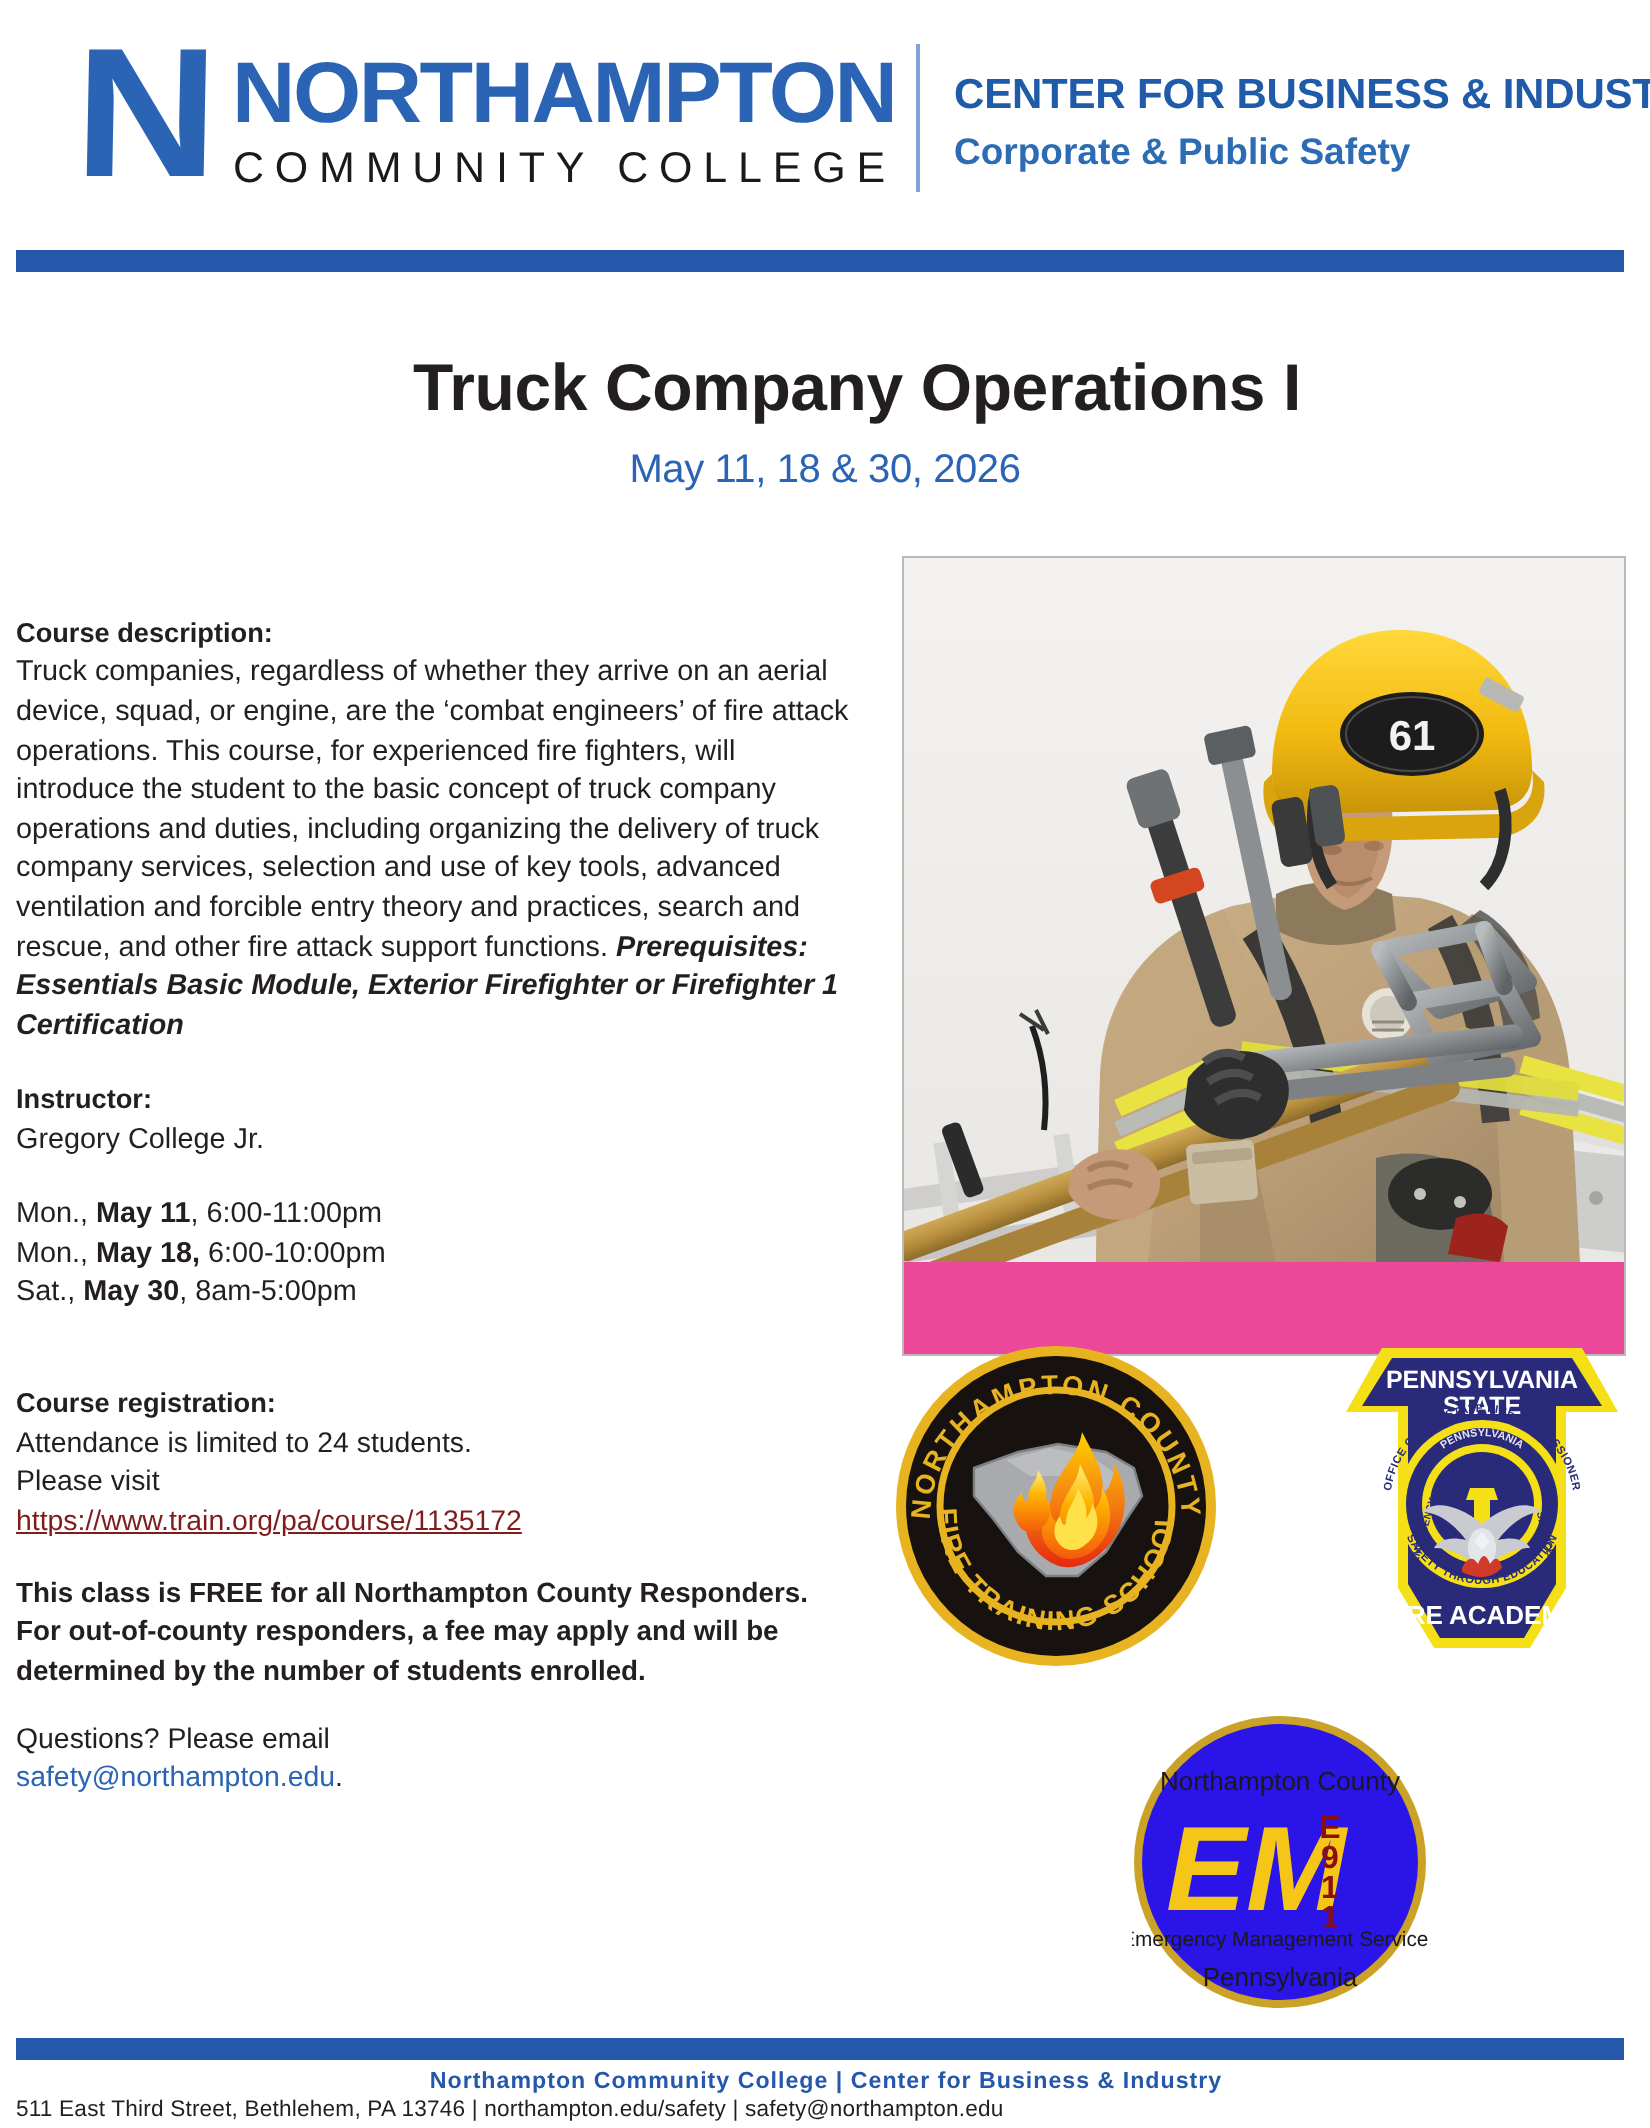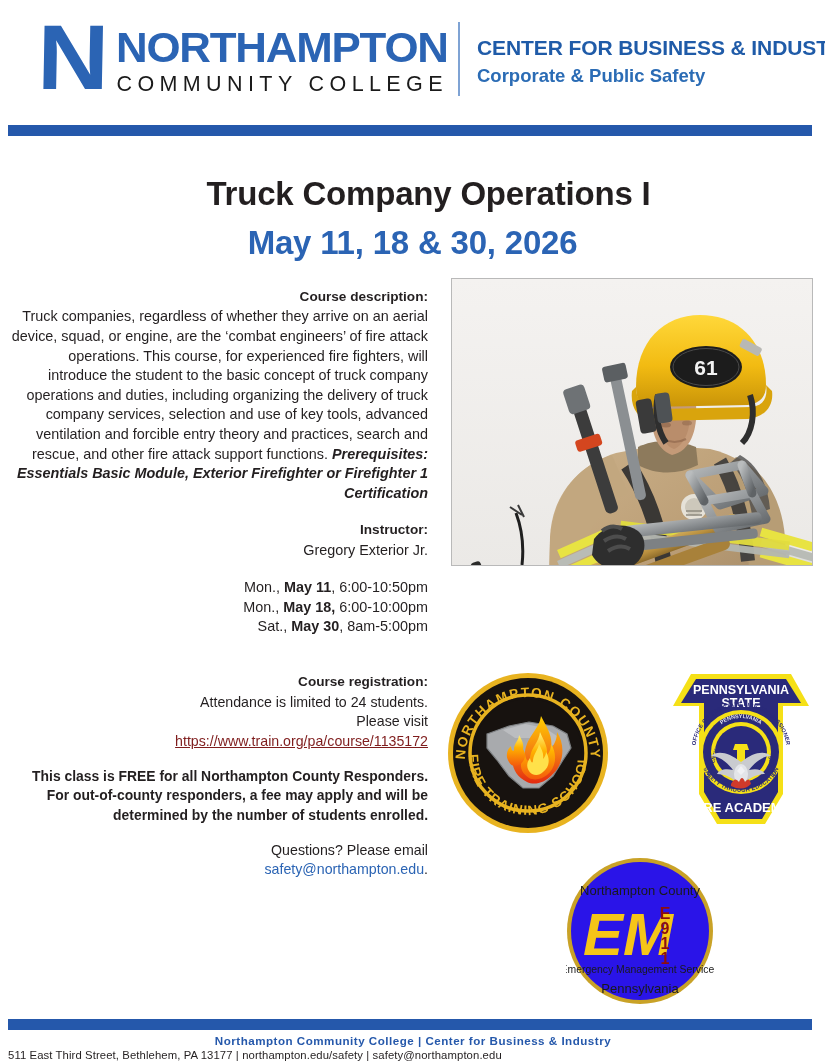--- a/index.html
+++ b/index.html
@@ -108,34 +108,33 @@
     font-weight: bold;
     font-size: 33px;
     color: #231f20;
     letter-spacing: -0.2px;
   }
   .subtitle {
     position: absolute;
     left: 0; top: 224px;
     width: 825px;
     text-align: center;
-    font-weight: bold;
-    font-size: 33px;
+    font-weight: normal;
+    font-size: 20px;
     color: #2b64b4;
     letter-spacing: -0.2px;
   }
 
   
   .left-col {
     position: absolute;
-    left: 8px; top: 288px;
+    left: 8px; top: 308px;
     width: 420px;
     font-size: 14.4px;
     line-height: 1.36;
-    text-align: right;
   }
   .sec-head {
     font-weight: bold;
     font-size: 13.6px;
     margin-bottom: 1px;
   }
   .body-text { font-size: 14.4px; }
   .prereq {
     font-weight: bold;
     font-style: italic;
@@ -157,25 +156,25 @@
   }
   .email-link {
     color: #2b64b4;
     text-decoration: none;
   }
 
   
   .photo {
     position: absolute;
     left: 451px; top: 278px;
-    width: 362px; height: 288px;
+    width: 362px; height: 400px;
     border: 1px solid #b9b9b9;
     box-sizing: border-box;
     overflow: hidden;
-    background: #86efac;
+    background: #ec4899;
   }
   .photo svg { display: block; }
 
   
   .seal-fire {
     position: absolute;
     left: 447px; top: 672px;
     width: 162px; height: 162px;
   }
   .seal-pa {
@@ -237,27 +236,27 @@
 
   <div>
     <div class="sec-head">Course description:</div>
     <div class="body-text"><span>Truck companies, regardless of whether they arrive on an aerial device, squad, or engine, are the ‘combat engineers’ of fire attack operations. This course, for experienced fire fighters, will introduce the student to the basic concept of truck company operations and duties, including organizing the delivery of truck company services, selection and use  of key tools, advanced ventilation and forcible entry theory and practices, search and rescue, and other fire attack support functions. </span><span class="prereq">Prerequisites: Essentials Basic Module, Exterior Firefighter or Firefighter 1 Certification</span></div>
   </div>
 
   <div class="spacer"></div>
 
   <div>
     <div class="sec-head">Instructor:</div>
-    <div class="body-text">Gregory Exterior Jr.</div>
+    <div class="body-text">Gregory College Jr.</div>
   </div>
 
   <div class="spacer"></div>
 
   <div>
-    <div class="body-text"><span>Mon., </span><b>May 11</b><span>, 6:00-10:50pm</span></div>
+    <div class="body-text"><span>Mon., </span><b>May 11</b><span>, 6:00-11:00pm</span></div>
     <div class="body-text"><span>Mon., </span><b>May 18,</b><span> 6:00-10:00pm</span></div>
     <div class="body-text"><span>Sat., </span><b>May 30</b><span>, 8am-5:00pm</span></div>
   </div>
 
   <div class="spacer"></div>
 
 
   <div class="spacer"></div>
 
   <div class="reg-block">
@@ -528,14 +527,14 @@
     </g>
     <text x="74" y="116" font-family="'Liberation Sans', sans-serif" font-size="10.4" fill="#1a1a1a" text-anchor="middle">Emergency Management Services</text>
     <text x="74" y="136" font-family="'Liberation Sans', sans-serif" font-size="13" fill="#1a1a1a" text-anchor="middle">Pennsylvania</text>
   </svg>
 </div>
 
 <div class="bar-bottom"></div>
 
 <div class="footer">
   <div class="footer-line1">Northampton Community College | Center for Business &amp; Industry</div>
-  <div class="footer-line2">511 East Third Street, Bethlehem, PA 13177 | northampton.edu/safety | safety@northampton.edu</div>
+  <div class="footer-line2">511 East Third Street, Bethlehem, PA 13746 | northampton.edu/safety | safety@northampton.edu</div>
 </div>
 
 </body></html>

